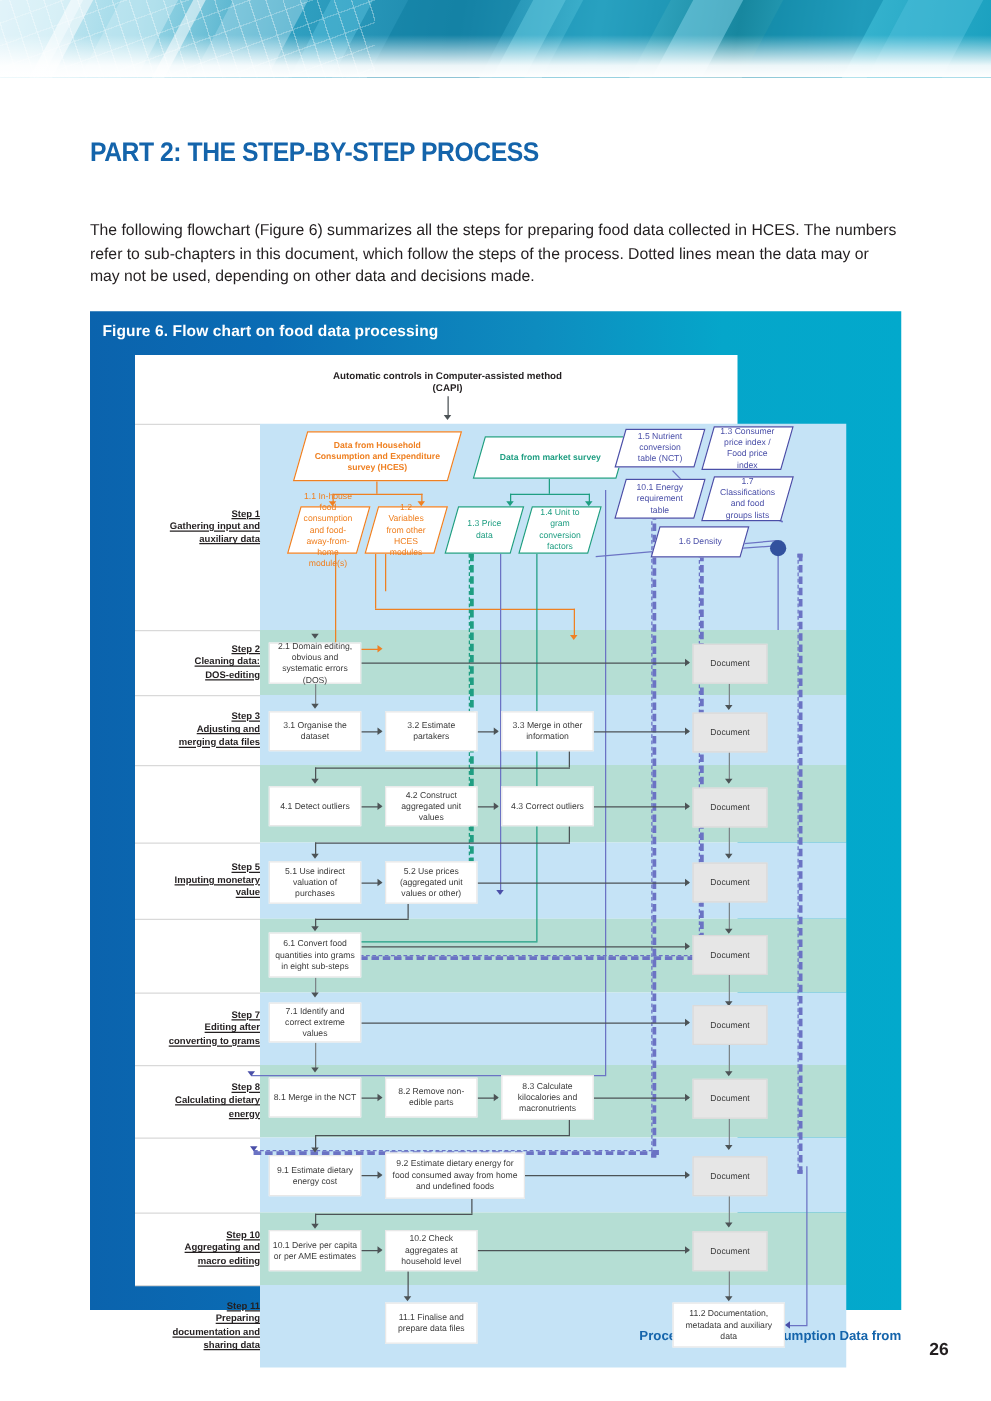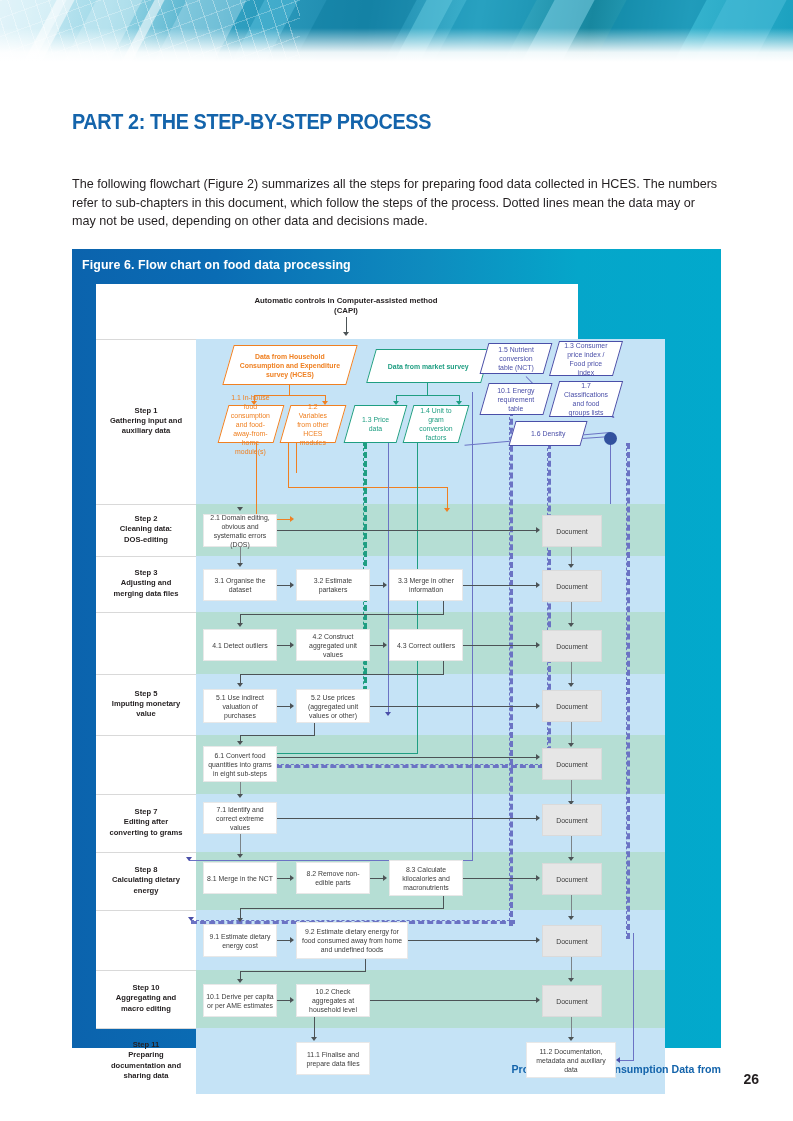--- a/index.html
+++ b/index.html
@@ -36,30 +36,30 @@
   
   .h-part{position:absolute;left:72px;top:110px;width:640px;
           font-size:21.5px;font-weight:bold;letter-spacing:-0.4px;color:#1464ab;
           font-family:"Liberation Sans", sans-serif;transform:scaleX(.92);transform-origin:left center;}
   .intro{position:absolute;left:72px;top:175px;width:648px;font-size:12.6px;line-height:18.6px;color:#231f20;}
 
   
   .fig{position:absolute;left:72px;top:249px;width:649px;height:799px;
        background:linear-gradient(90deg,#0b63ad 0%,#0a6cb4 22%,#0e8cbf 55%,#05a6ca 78%,#02a9cc 100%);}
   .fig-title{position:absolute;left:10px;top:9px;font-size:12.4px;font-weight:bold;color:#fff;letter-spacing:.1px;}
-  .canvas{position:absolute;left:24px;top:35px;width:482px;height:744px;background:#ffffff;}
+  .canvas{position:absolute;left:36px;top:35px;width:482px;height:744px;background:#ffffff;}
 
   
   .row{position:absolute;left:0;width:569px;}
   .band{position:absolute;left:100px;top:0;width:469px;height:100%;}
   .band.blue{background:#c5e3f6;}
   .band.green{background:#b5ded4;}
   .rowsep{position:absolute;left:0;top:0;width:100px;height:1px;background:#d9d9d9;}
   .steplbl{position:absolute;left:0;width:100px;top:50%;transform:translateY(-50%);
-           text-align:center;font-size:7.6px;font-weight:bold;line-height:10.4px;color:#231f20;}
+           text-align:right;font-size:7.6px;font-weight:bold;line-height:10.4px;color:#231f20;text-decoration:underline;}
 
   
   .capi{position:absolute;left:150px;top:12px;width:200px;text-align:center;
         font-size:7.8px;font-weight:bold;line-height:10px;color:#231f20;}
 
   
   .box{position:absolute;background:#ffffff;border:1px solid #e8e8e8;
        display:flex;align-items:center;justify-content:center;text-align:center;
        font-size:6.9px;line-height:9px;color:#3b3b3b;padding:2px;box-sizing:border-box;z-index:4;}
   .doc{position:absolute;background:#e6e6e6;border:1px solid #dadada;
@@ -114,21 +114,21 @@
     <div class="sh b8"></div>
   <div class="sh b9"></div>
     <div class="sh b10"></div>
     <div class="sh b11"></div>
     <div class="sh b12"></div>
   <div class="grid-l"></div>
   <div class="fade"></div>
 </div>
 
 <div class="h-part">PART 2: THE STEP-BY-STEP PROCESS</div>
-<div class="intro">The following flowchart (Figure 2) summarizes all the steps for preparing food data collected in HCES. The numbers refer to sub-chapters in this document, which follow the steps of the process. Dotted lines mean the data may or may not be used, depending on other data and decisions made.</div>
+<div class="intro">The following flowchart (Figure 6) summarizes all the steps for preparing food data collected in HCES. The numbers refer to sub-chapters in this document, which follow the steps of the process. Dotted lines mean the data may or may not be used, depending on other data and decisions made.</div>
 
 <div class="fig">
   <div class="fig-title">Figure 6. Flow chart on food data processing</div>
 
   <div class="canvas">
 
     <div class="capi">Automatic controls in Computer-assisted method (CAPI)</div>
     <div class="ln v c-gray" style="left:250px;top:33px;height:16px;"></div>
     <div class="arrow ad" style="left:247px;top:48px;"></div>
 

